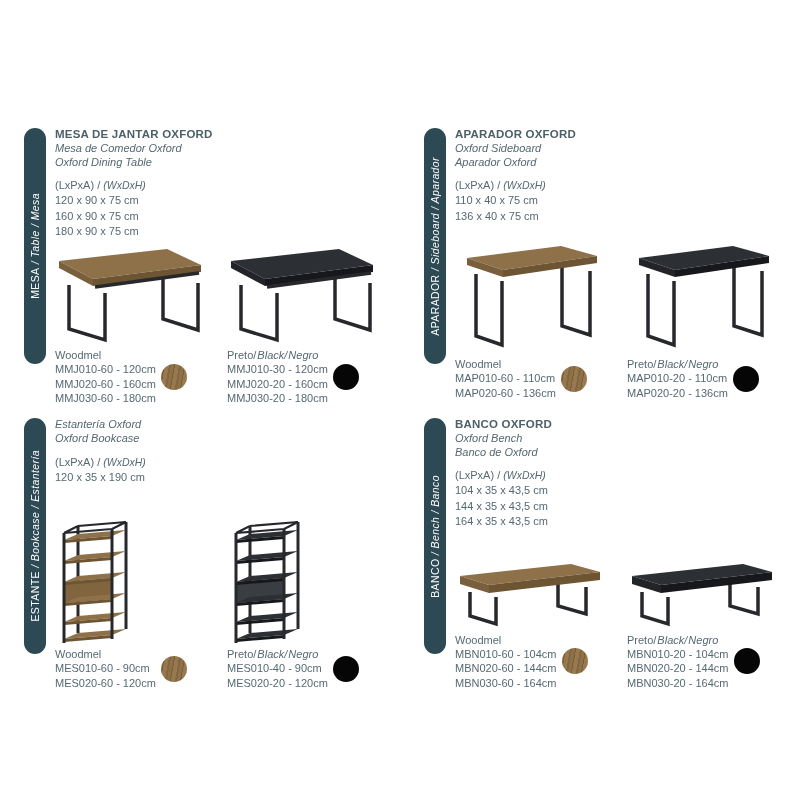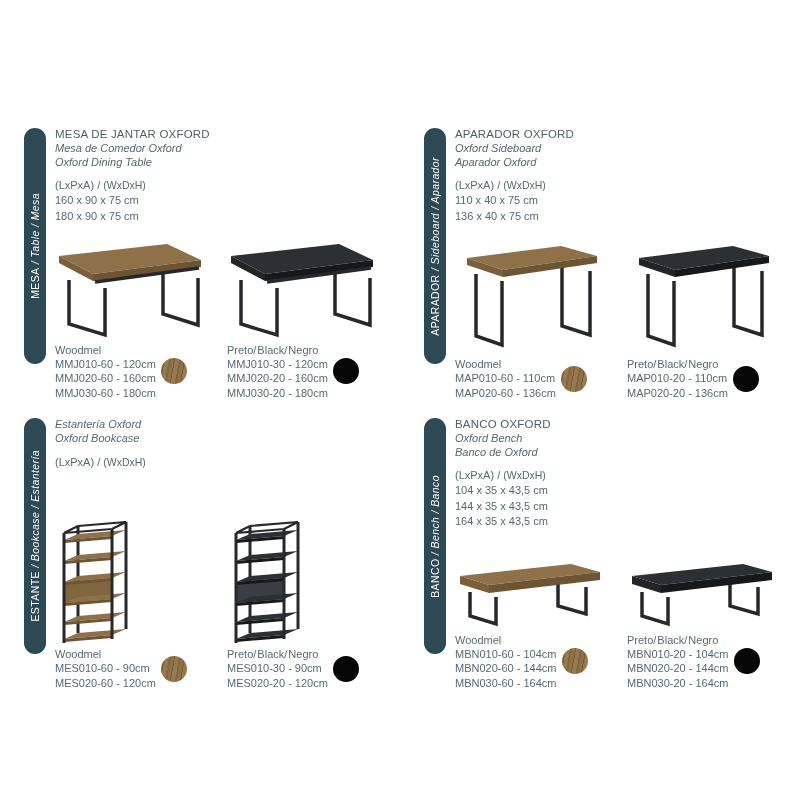--- a/index.html
+++ b/index.html
@@ -18,27 +18,27 @@
     display:flex;align-items:center;justify-content:center;flex:none;
   }
   .pill-text{
     writing-mode:vertical-rl;transform:rotate(180deg);
     color:#ffffff;font-size:10.5px;letter-spacing:.4px;white-space:nowrap;
   }
   .pill-secondary{font-style:italic;}
 
   .content{margin-left:9px;flex:1;display:flex;flex-direction:column;}
   .title{
-    margin:0;font-size:11.5px;font-weight:normal;letter-spacing:.2px;
+    margin:0;font-size:11.5px;font-weight:bold;letter-spacing:.2px;
     color:#4d6069;text-transform:uppercase;line-height:1.2;
   }
   .subtitle{font-size:11px;font-style:italic;color:#54676f;line-height:1.25;}
   .dims{margin-top:9px;font-size:11px;color:#566972;line-height:1.38;}
   .dims .it{font-size:10.5px;}
-  .it{text-align:right;}
+  .it{font-style:italic;text-align:right;}
 
   .variants{display:flex;margin-top:2px;flex:1;}
   .variant{width:172px;display:flex;flex-direction:column;justify-content:flex-end;}
   .figure{flex:1;display:flex;align-items:flex-end;}
   .fig-table{min-height:100px;}
   .fig-console{min-height:118px;}
   .fig-bookcase{min-height:126px;}
   .fig-bench{min-height:84px;}
 
   .finish{display:flex;align-items:center;margin-top:3px;}
@@ -83,20 +83,21 @@
     </div>
     <div class="content">
       <h2 class="title">MESA DE JANTAR OXFORD</h2>
       <div class="subtitle">Mesa de Comedor Oxford</div>
       <div class="subtitle">Oxford Dining Table</div>
       <div class="dims">
         <div class="dims-header">
           <span>(LxPxA) /</span>
           <span class="it">(WxDxH)</span>
         </div>
+        <div>120 x 90 x 75 cm</div>
         <div>160 x 90 x 75 cm</div>
         <div>180 x 90 x 75 cm</div>
       </div>
       <div class="variants">
         <div class="variant">
           <div class="figure fig-table">
             <svg class="v-wood" width="150" height="104" viewBox="0 0 150 104">
               <path class="legs" d="M14,44 L14,88 L50,99 L50,52"></path>
               <path class="legs" d="M108,34 L108,78 L143,89 L143,42"></path>
               <polygon class="face-top" points="4,20 112,8 146,24 38,38"></polygon>
@@ -218,20 +219,21 @@
       </div>
     </div>
     <div class="content">
       <div class="subtitle">Estantería Oxford</div>
       <div class="subtitle">Oxford Bookcase</div>
       <div class="dims">
         <div class="dims-header">
           <span>(LxPxA) /</span>
           <span class="it">(WxDxH)</span>
         </div>
+        <div>120 x 35 x 190 cm</div>
       </div>
       <div class="variants">
         <div class="variant">
           <div class="figure fig-bookcase">
             <svg class="v-wood" width="85" height="126" viewBox="0 0 85 126">
               <path class="frame-thin" d="M9,15 L23,8 M57,11 L71,4 M9,15 L57,11 M23,8 L71,4"></path>
               <path class="frame" d="M23,8 L23,115 M71,4 L71,111"></path>
               <g>
                 <polygon class="shelf-top" points="9,22 57,18 71,12 23,16"></polygon>
                 <polygon class="shelf-front" points="9,22 57,18 57,21 9,25"></polygon>
@@ -282,21 +284,21 @@
                 <polygon class="shelf-front" points="9,121 57,117 57,120 9,124"></polygon>
               </g>
               <path class="frame" d="M9,15 L9,125 M57,11 L57,121"></path>
             </svg>
           </div>
           <div class="finish">
             <div class="finish-text">
               <div class="finish-label">
                 <span>Preto/</span><span class="it">Black/</span><span class="it">Negro</span>
               </div>
-              <div>MES010-30 - 90cm</div>
+              <div>MES010-40 - 90cm</div>
               <div>MES020-20 - 120cm</div>
             </div>
             <span class="swatch swatch-black"></span>
           </div>
         </div>
       </div>
     </div>
   </section>
 
   <section class="card" id="card-3">

